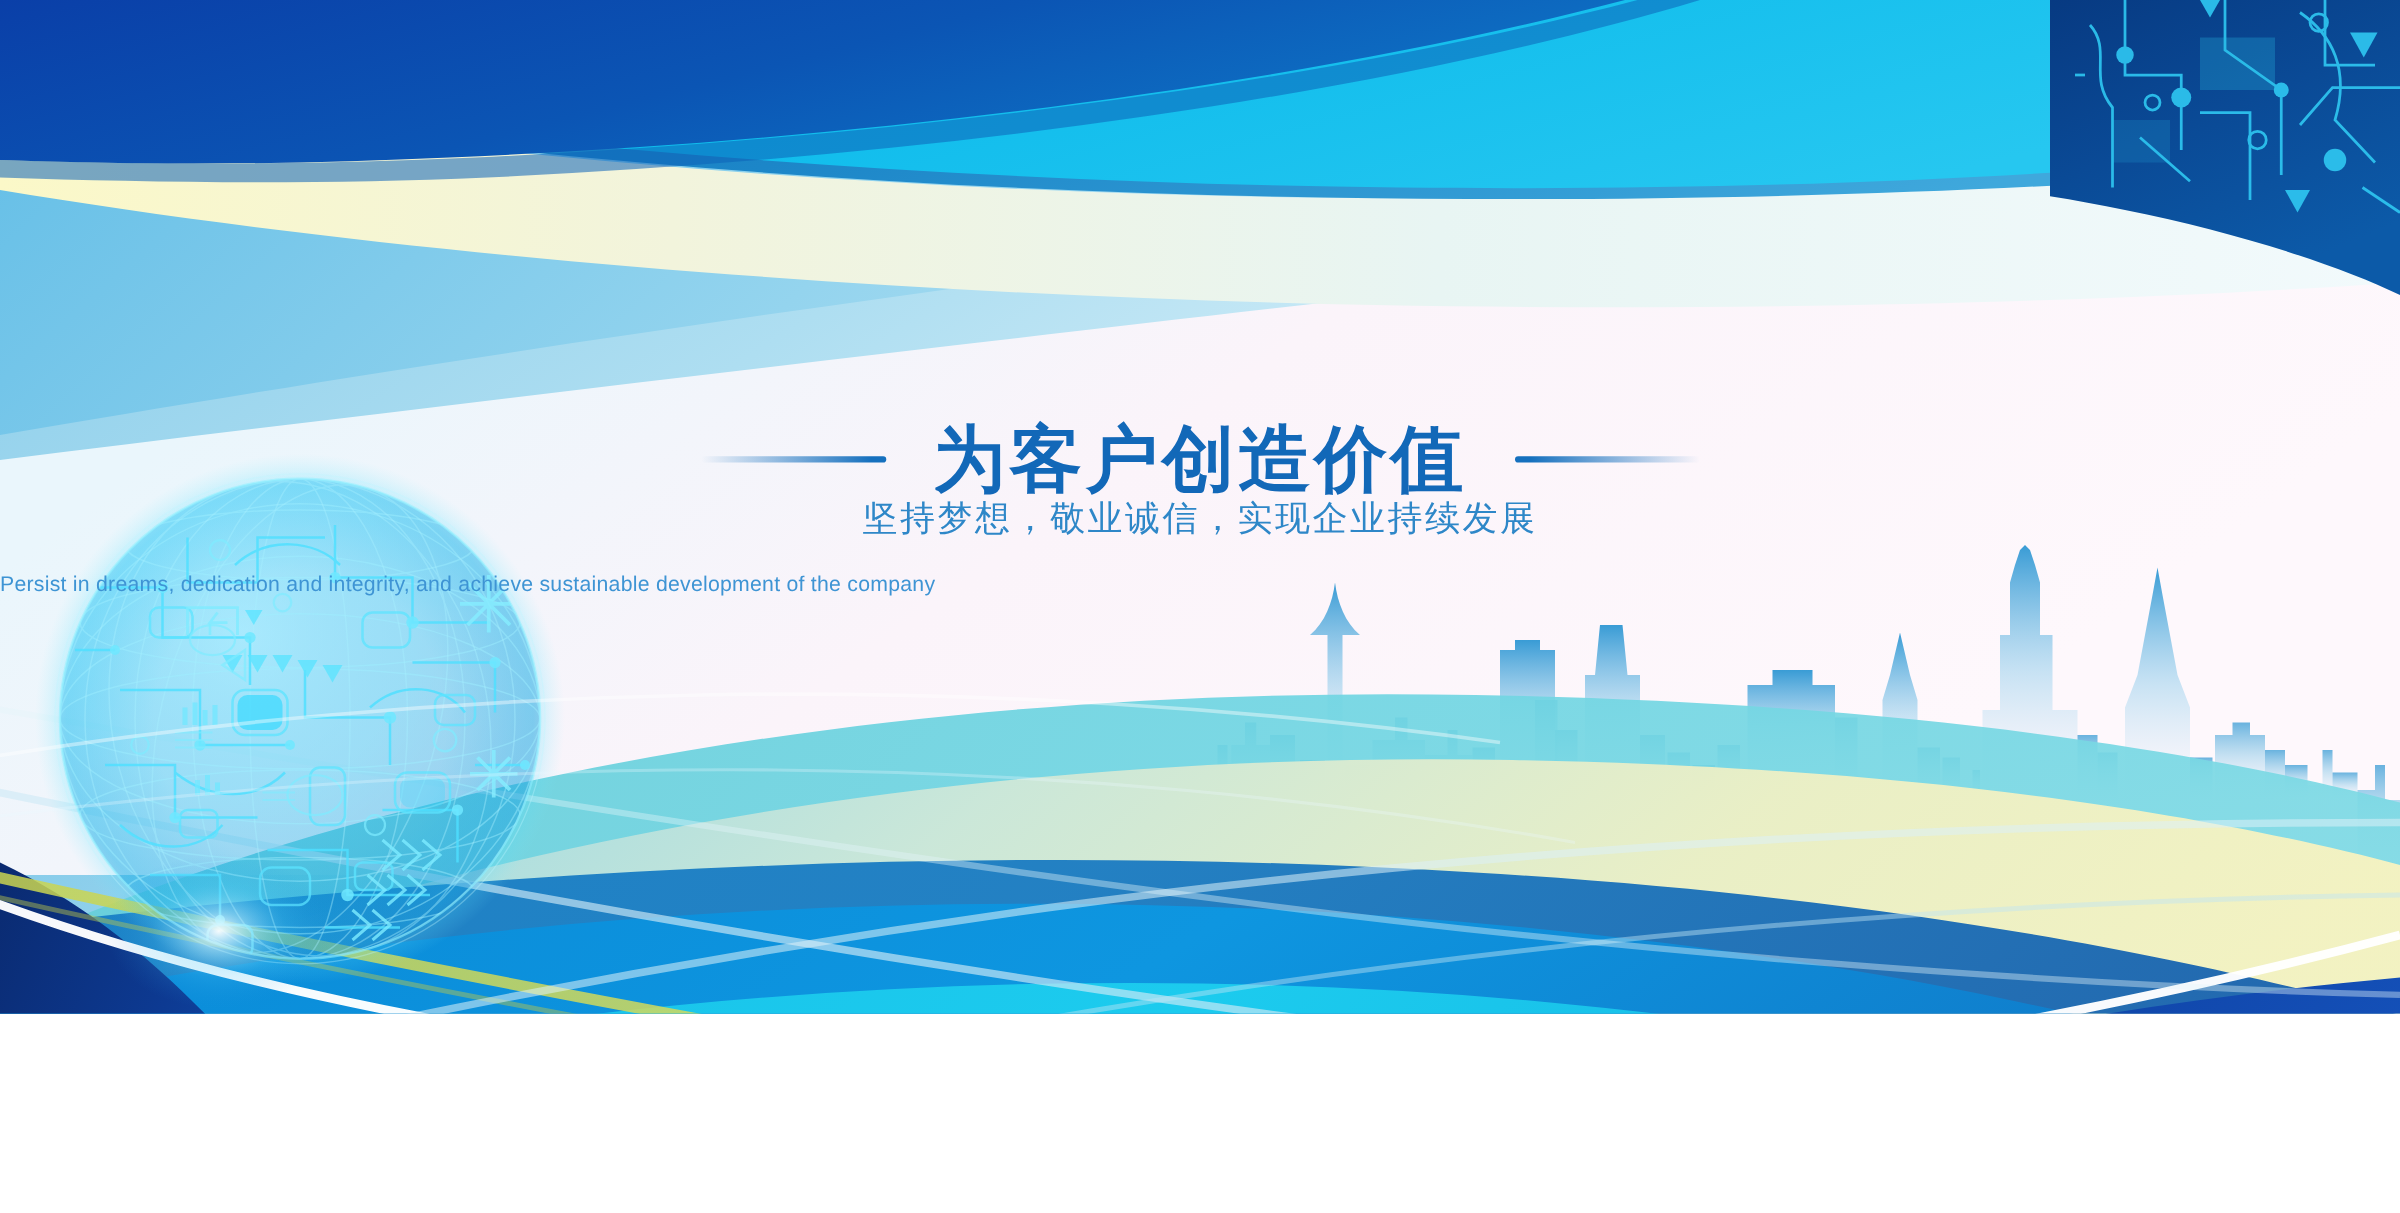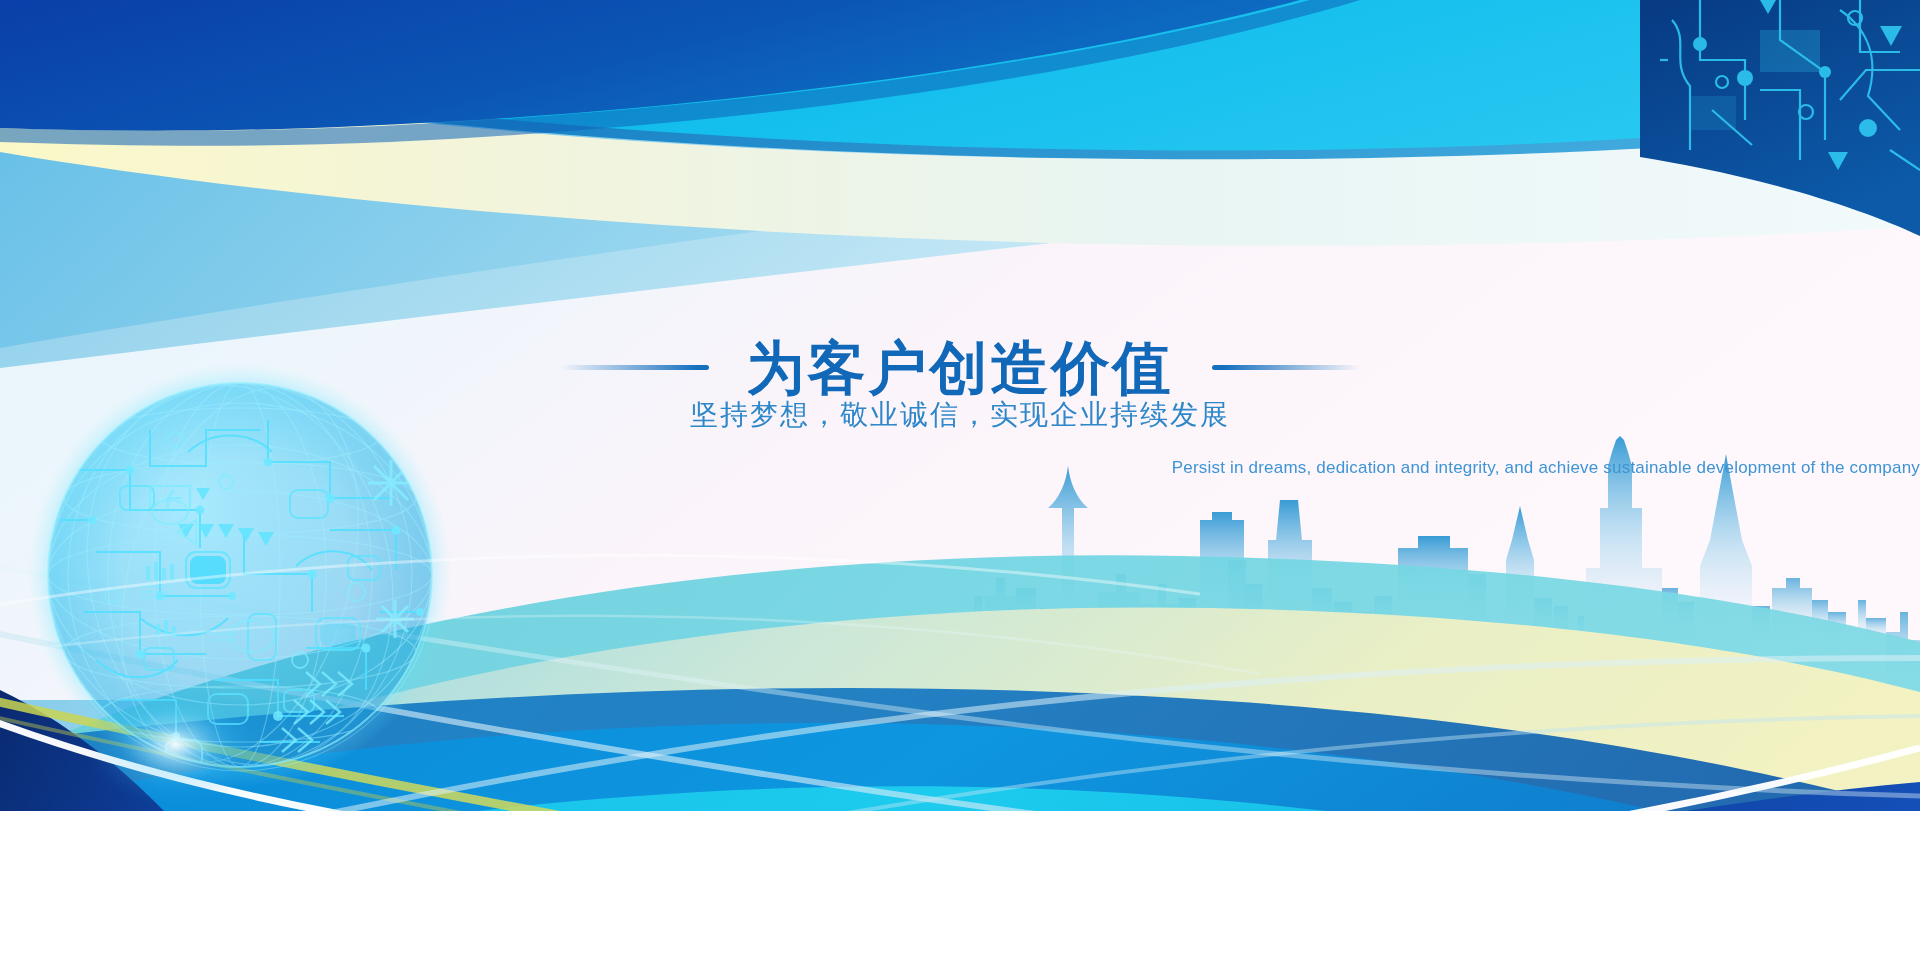--- a/index.html
+++ b/index.html
@@ -70,21 +70,21 @@
     color:#2E87C8;
     letter-spacing:2px;
     line-height:1.2;
     white-space:nowrap;
   }
   #en-title{
     position:absolute;
     left:0;
     top:458px;
     width:1920px;
-    text-align:right;
+    text-align:left;
     font-size:17px;
     color:#3E94D4;
     letter-spacing:0.2px;
     line-height:1.2;
     white-space:nowrap;
   }
 </style>
 </head>
 <body>
 

